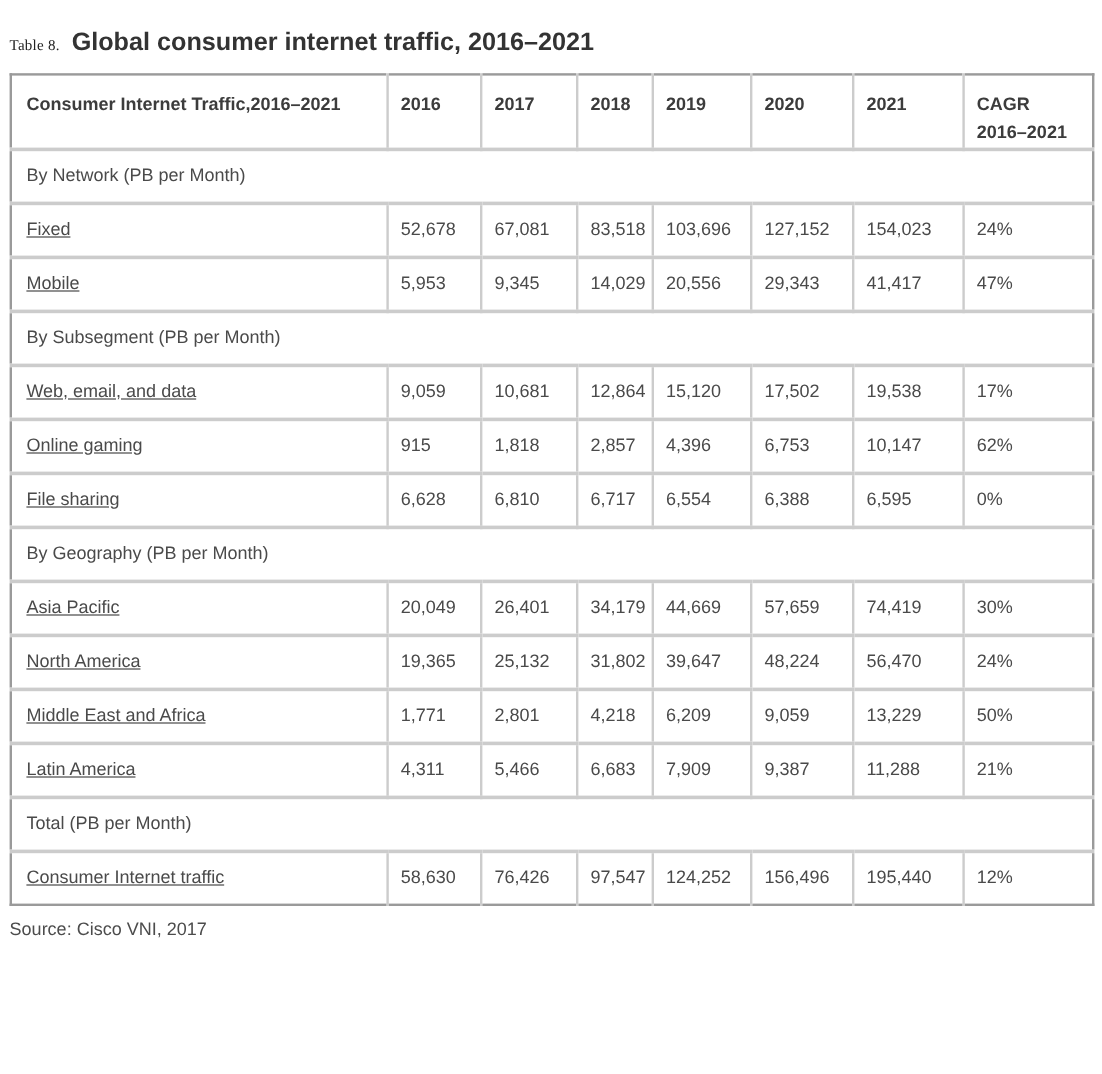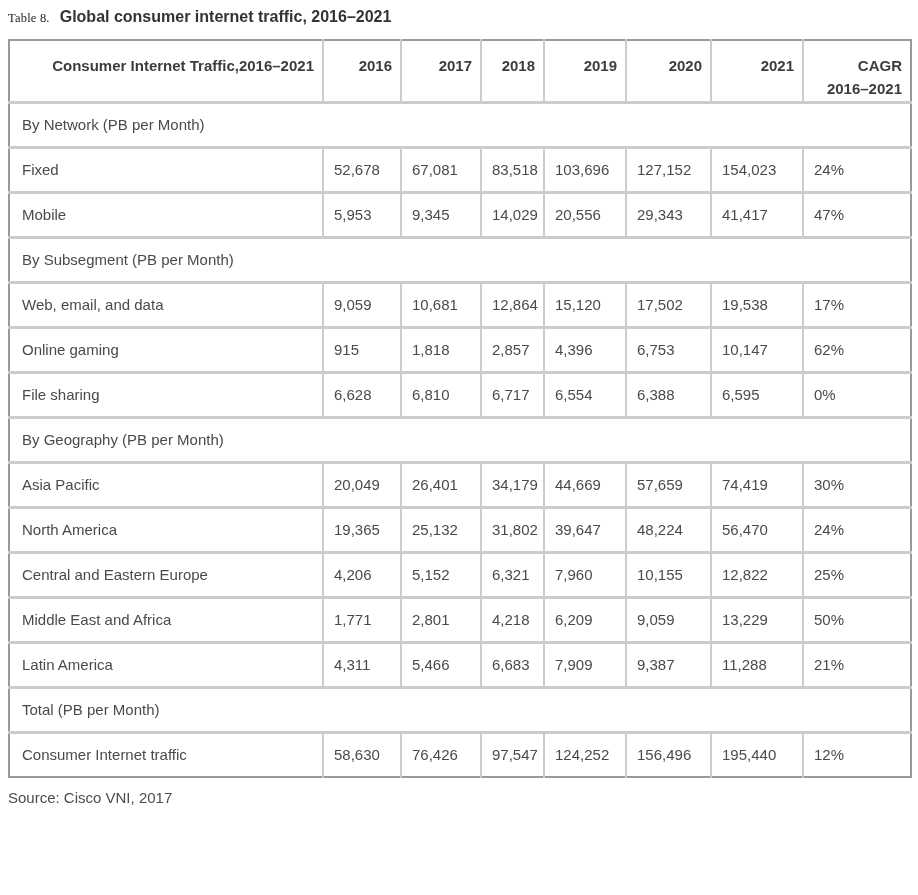--- a/index.html
+++ b/index.html
@@ -3,37 +3,37 @@
 <meta charset="utf-8">
 <style>
   * { box-sizing: border-box; }
   html, body {
     margin: 0; padding: 0;
     background: #ffffff;
     width: 918px; height: 895px;
     overflow: hidden;
     font-family: "Liberation Sans", sans-serif;
   }
-  .page { padding: 6px 8px 0 8px; }
+  .page { padding: 22px 8px 0 8px; }
 
   
   .caption {
     display: flex;
     align-items: baseline;
     margin: 2px 0 13px 0;
   }
   .caption-prefix {
     font-family: "Liberation Serif", serif;
     font-size: 12.5px;
     color: #222222;
     letter-spacing: 0.2px;
   }
   .caption-title {
     margin-left: 10px;
-    font-size: 16px;
+    font-size: 21px;
     font-weight: bold;
     color: #333333;
   }
 
   
   table.traffic {
     border-collapse: collapse;
     table-layout: fixed;
     width: 902px;
     border: 2px solid #9a9a9a;
@@ -46,36 +46,35 @@
   }
   
   .traffic thead th {
     height: 60px;
     vertical-align: top;
     padding: 13px 8px 0 10px;
     font-weight: bold;
     color: #3c3c3c;
     border-left: 2px solid #cccccc;
     line-height: 1.55;
-    text-align: right;
   }
   .traffic thead th.label-col { border-left: none; padding-left: 12px; }
   
   .traffic tbody td {
     height: 45px;
     vertical-align: middle;
     padding: 0 8px 0 10px;
     color: #4a4a4a;
     font-weight: normal;
     border-top: 3px solid #cccccc;
     border-left: 2px solid #cccccc;
     white-space: nowrap;
   }
   .traffic tbody td:first-child { border-left: none; }
-  .traffic td.row-label { padding-left: 12px; }
+  .traffic td.row-label { padding-left: 12px; text-decoration: underline; }
   .traffic tr.section-row td {
     border-left: none;
     padding-left: 12px;
     margin-top: 16px;
   }
 
   
   .source-line {
     margin: 11px 0 12px 0;
     font-size: 15px;
@@ -192,30 +191,20 @@
         <td class="row-label">North America</td>
         <td>19,365</td>
         <td>25,132</td>
         <td>31,802</td>
         <td>39,647</td>
         <td>48,224</td>
         <td>56,470</td>
         <td>24%</td>
       </tr>
       <tr class="data-row">
-        <td class="row-label">Central and Eastern Europe</td>
-        <td>4,206</td>
-        <td>5,152</td>
-        <td>6,321</td>
-        <td>7,960</td>
-        <td>10,155</td>
-        <td>12,822</td>
-        <td>25%</td>
-      </tr>
-      <tr class="data-row">
         <td class="row-label">Middle East and Africa</td>
         <td>1,771</td>
         <td>2,801</td>
         <td>4,218</td>
         <td>6,209</td>
         <td>9,059</td>
         <td>13,229</td>
         <td>50%</td>
       </tr>
       <tr class="data-row">

